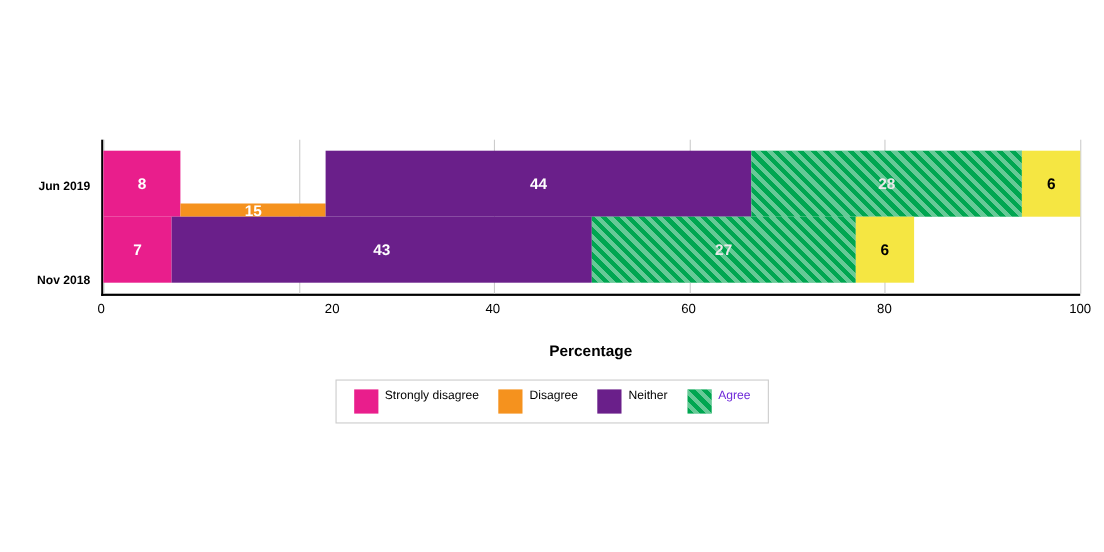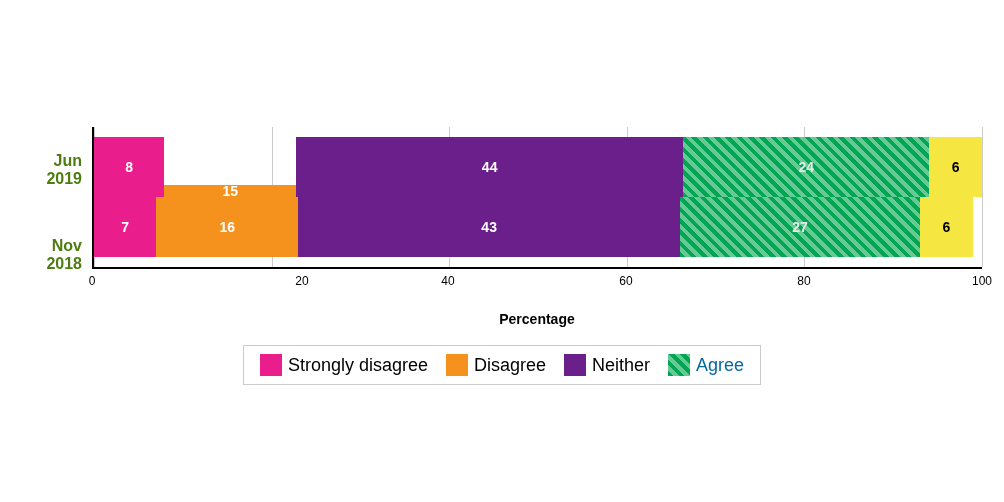--- a/index.html
+++ b/index.html
@@ -31,23 +31,23 @@
       display: flex;
       flex-direction: column;
       justify-content: space-around;
       align-items: flex-end;
       width: 70px;
       padding-right: 10px;
       padding-bottom: 30px;
     }
 
     .y-label {
-      font-size: 16px;
+      font-size: 11px;
       font-weight: bold;
-      color: #4d7c0f;
+      color: #000000;
       text-align: right;
     }
 
     .bars-and-x {
       flex: 1;
       display: flex;
       flex-direction: column;
     }
 
     .bars-section {
@@ -141,23 +141,23 @@
       margin-top: 16px;
       gap: 18px;
       border: 1px solid #ccc;
       padding: 8px 16px;
       width: fit-content;
       align-self: center;
     }
 
     .legend-item {
       display: flex;
-      align-items: flex-end;
+      align-items: flex-start;
       gap: 6px;
-      font-size: 18px;
+      font-size: 11px;
       color: #000;
     }
 
     .legend-swatch {
       width: 22px;
       height: 22px;
       flex-shrink: 0;
     }
 
     .legend-swatch.strongly-disagree { background-color: #e91e8c; }
@@ -168,21 +168,21 @@
       background-image: repeating-linear-gradient(
         45deg,
         transparent,
         transparent 4px,
         rgba(255,255,255,0.4) 4px,
         rgba(255,255,255,0.4) 8px
       );
     }
     .legend-swatch.strongly-agree { background-color: #f5e642; }
 
-    .agree-label { color: #0369a1; }
+    .agree-label { color: #6d28d9; }
   </style>
 </head>
 <body>
 
 <div class="chart-container">
   <div class="chart-area">
     <div class="y-axis">
       <div class="y-label">Jun 2019</div>
       <div class="y-label">Nov 2018</div>
     </div>
@@ -195,27 +195,26 @@
           <div class="grid-line" style="left: 40%;"></div>
           <div class="grid-line" style="left: 60%;"></div>
           <div class="grid-line" style="left: 80%;"></div>
           <div class="grid-line" style="left: 100%;"></div>
         </div>
 
         <div class="bar-row">
           <div class="bar-segment strongly-disagree" style="width: 8%;">8</div>
           <div class="bar-segment disagree" style="width: 15%; margin-top: 48px;">15</div>
           <div class="bar-segment neither" style="width: 44%;">44</div>
-          <div class="bar-segment agree" style="width: 28%;">24</div>
+          <div class="bar-segment agree" style="width: 28%;">28</div>
           <div class="bar-segment strongly-agree" style="width: 6%;">6</div>
         </div>
 
         <div class="bar-row">
           <div class="bar-segment strongly-disagree" style="width: 7%;">7</div>
-          <div class="bar-segment disagree" style="width: 16%;">16</div>
           <div class="bar-segment neither" style="width: 43%;">43</div>
           <div class="bar-segment agree" style="width: 27%;">27</div>
           <div class="bar-segment strongly-agree" style="width: 6%;">6</div>
         </div>
       </div>
 
       <div class="x-axis" style="height: 20px; position: relative;">
         <span class="x-tick-label" style="left: 0%;">0</span>
         <span class="x-tick-label" style="left: 20%; margin-left: 32px;">20</span>
         <span class="x-tick-label" style="left: 40%;">40</span>

